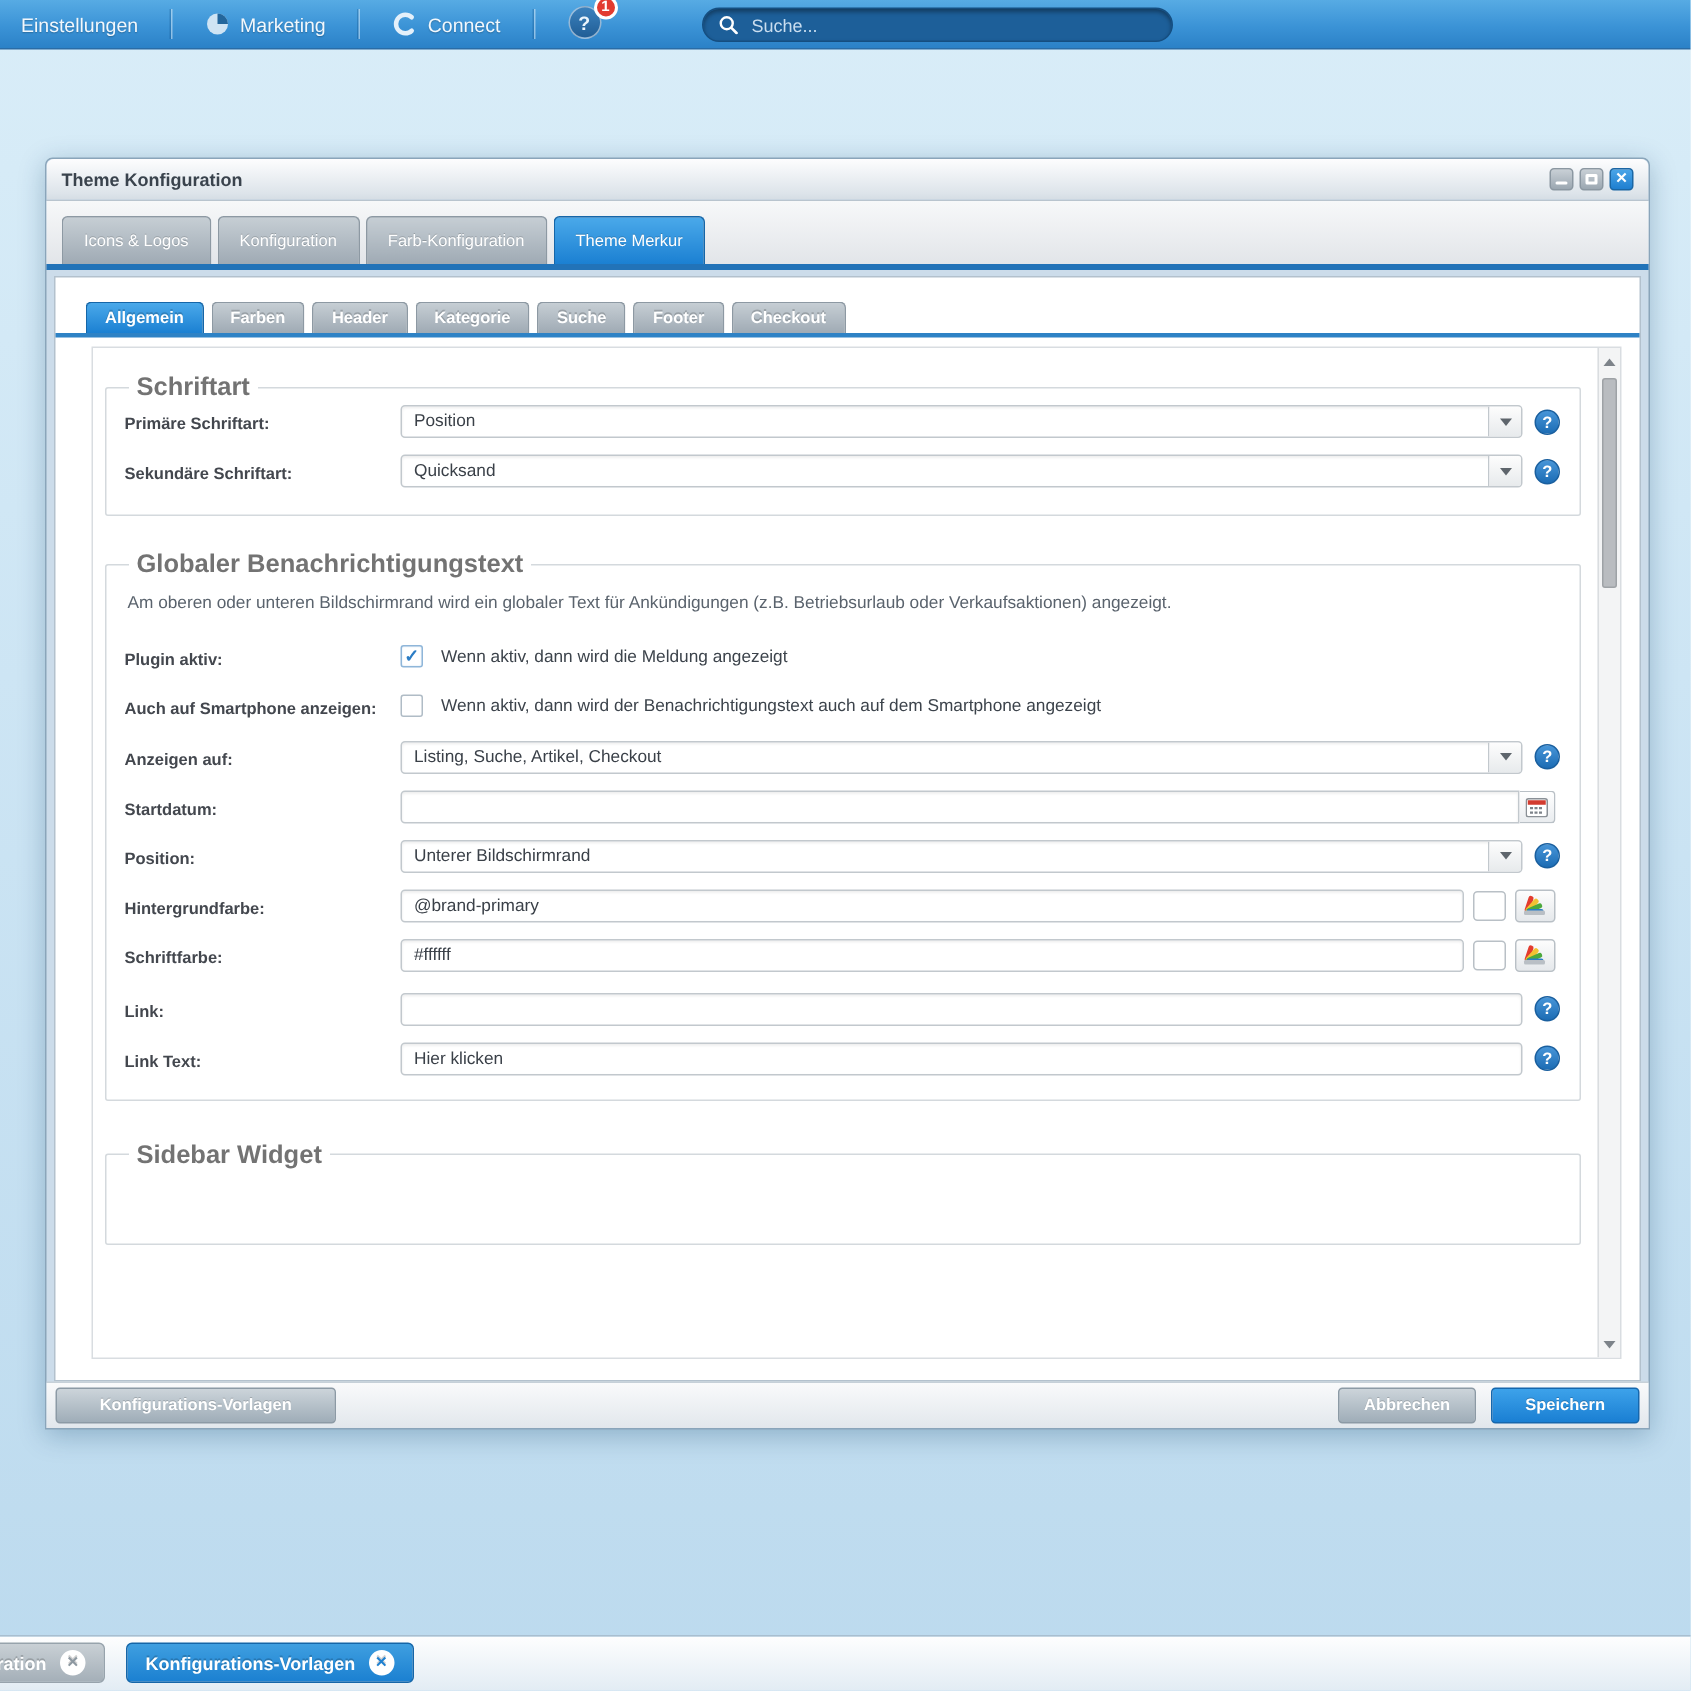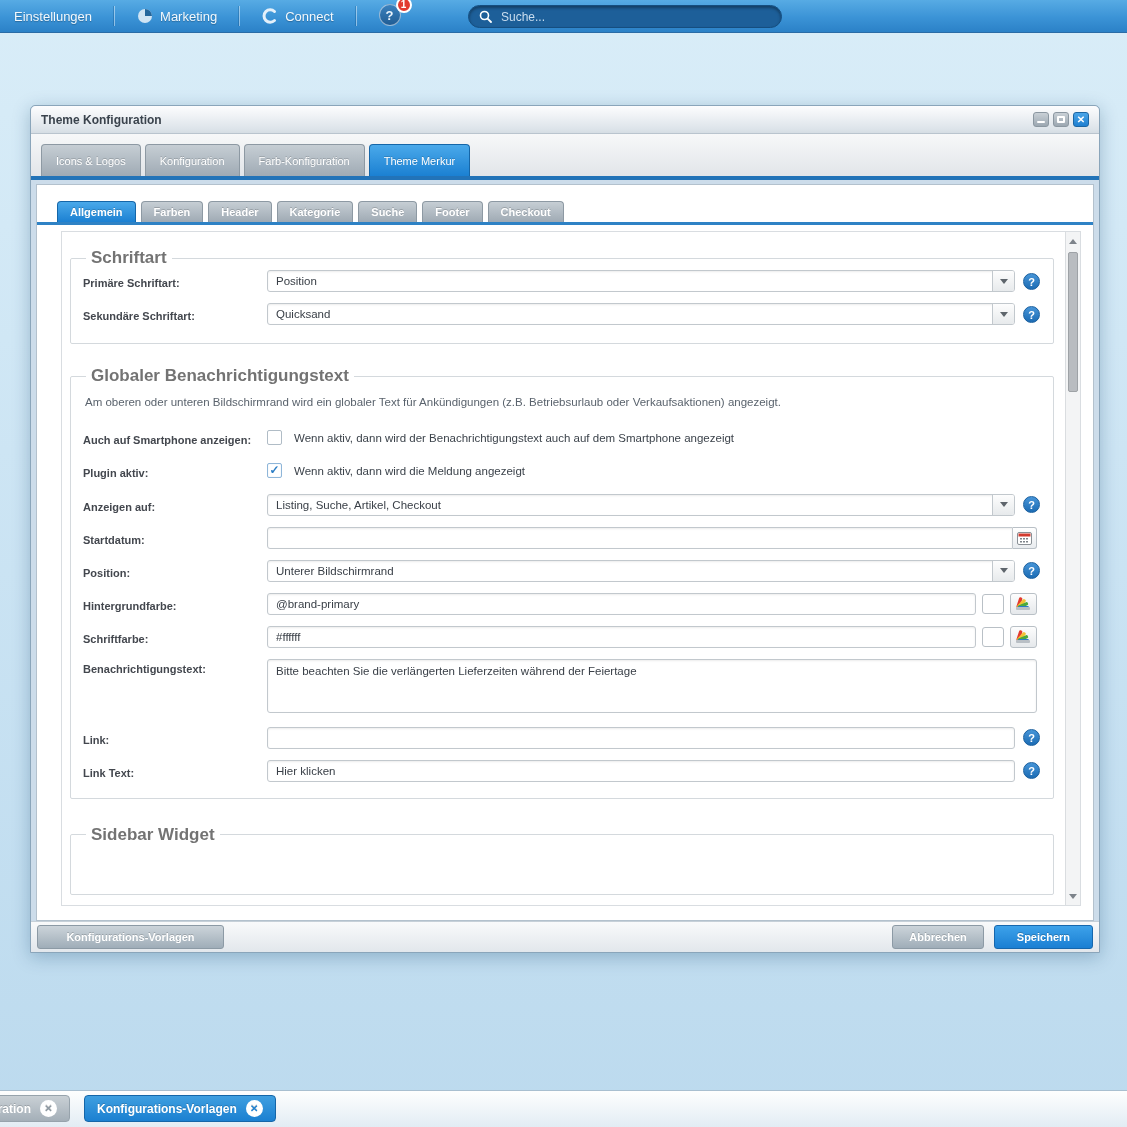--- a/index.html
+++ b/index.html
@@ -241,32 +241,32 @@
           </div>
           <div class="helpico">?</div>
         </div>
       </fieldset>
 
       <fieldset style="margin-top:22px;">
         <legend>Globaler Benachrichtigungstext</legend>
         <div class="desc">Am oberen oder unteren Bildschirmrand wird ein globaler Text für Ankündigungen (z.B. Betriebsurlaub oder Verkaufsaktionen) angezeigt.</div>
 
         <div class="frow" style="min-height:20px;margin-bottom:13px;">
+          <div class="f-label">Plugin aktiv:</div>
+          <div class="f-ctl">
+            <div class="checkbox checked"><span>✓</span></div>
+            <span class="cb-text">Wenn aktiv, dann wird die Meldung angezeigt</span>
+          </div>
+        </div>
+
+        <div class="frow" style="min-height:20px;margin-bottom:13px;">
           <div class="f-label">Auch auf Smartphone anzeigen:</div>
           <div class="f-ctl">
             <div class="checkbox"></div>
             <span class="cb-text">Wenn aktiv, dann wird der Benachrichtigungstext auch auf dem Smartphone angezeigt</span>
-          </div>
-        </div>
-
-        <div class="frow" style="min-height:20px;margin-bottom:13px;">
-          <div class="f-label">Plugin aktiv:</div>
-          <div class="f-ctl">
-            <div class="checkbox checked"><span>✓</span></div>
-            <span class="cb-text">Wenn aktiv, dann wird die Meldung angezeigt</span>
           </div>
         </div>
 
         <div class="frow">
           <div class="f-label">Anzeigen auf:</div>
           <div class="f-ctl w748">
             <div class="selectbox">
               <span class="sel-text">Listing, Suche, Artikel, Checkout</span>
               <span class="sel-trigger"></span>
             </div>
@@ -338,26 +338,20 @@
                     <rect transform="rotate(-48)" x="0" y="-2" width="11" height="3.4" rx="1.4" fill="#f2c233"></rect>
                     <rect transform="rotate(-24)" x="0" y="-2" width="11" height="3.4" rx="1.4" fill="#4ca93c"></rect>
                     <rect x="0" y="-2" width="11" height="3.4" rx="1.4" fill="#2b7dc5"></rect>
                   </g>
                   <rect x="1" y="11" width="14" height="3" rx="1" fill="#b9bfc5"></rect>
                 </svg>
             </span>
           </div>
         </div>
 
-        <div class="frow top">
-          <div class="f-label">Benachrichtigungstext:</div>
-          <div class="f-ctl top">
-            <textarea class="area" style="">Bitte beachten Sie die verlängerten Lieferzeiten während der Feiertage</textarea>
-          </div>
-        </div>
 
         <div class="frow" style="margin-top:14px;">
           <div class="f-label">Link:</div>
           <div class="f-ctl w748">
             <input class="txt" value="" style="">
           </div>
           <div class="helpico">?</div>
         </div>
 
         <div class="frow" style="margin-bottom:2px;">

